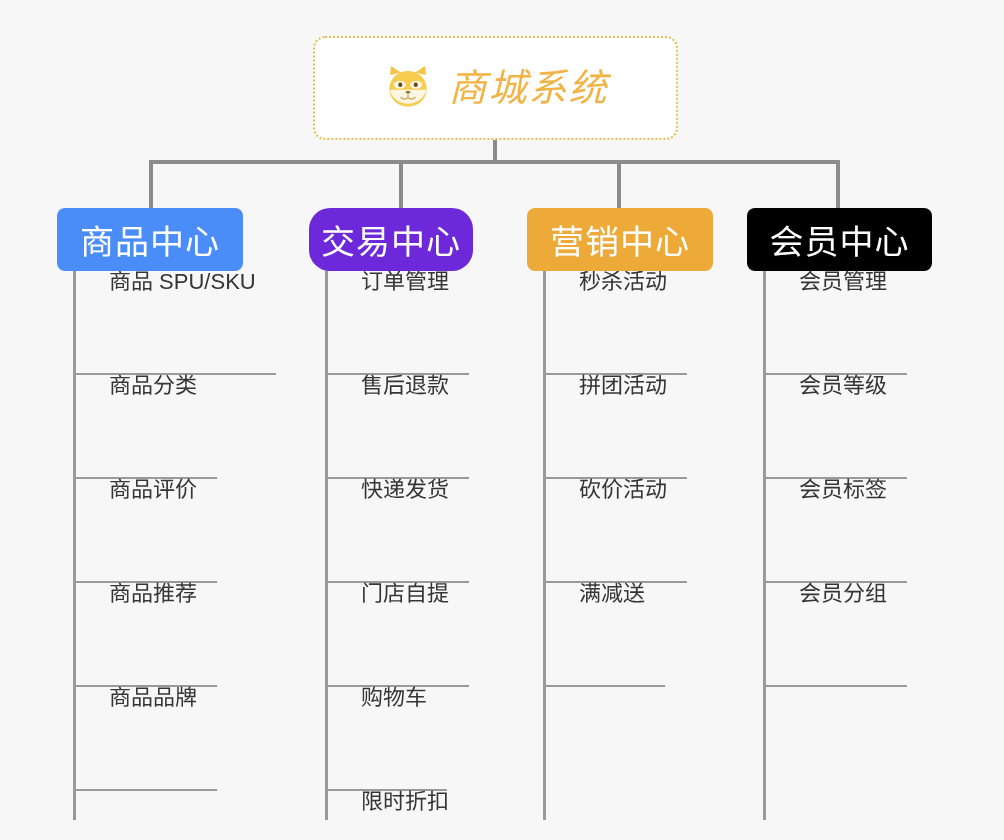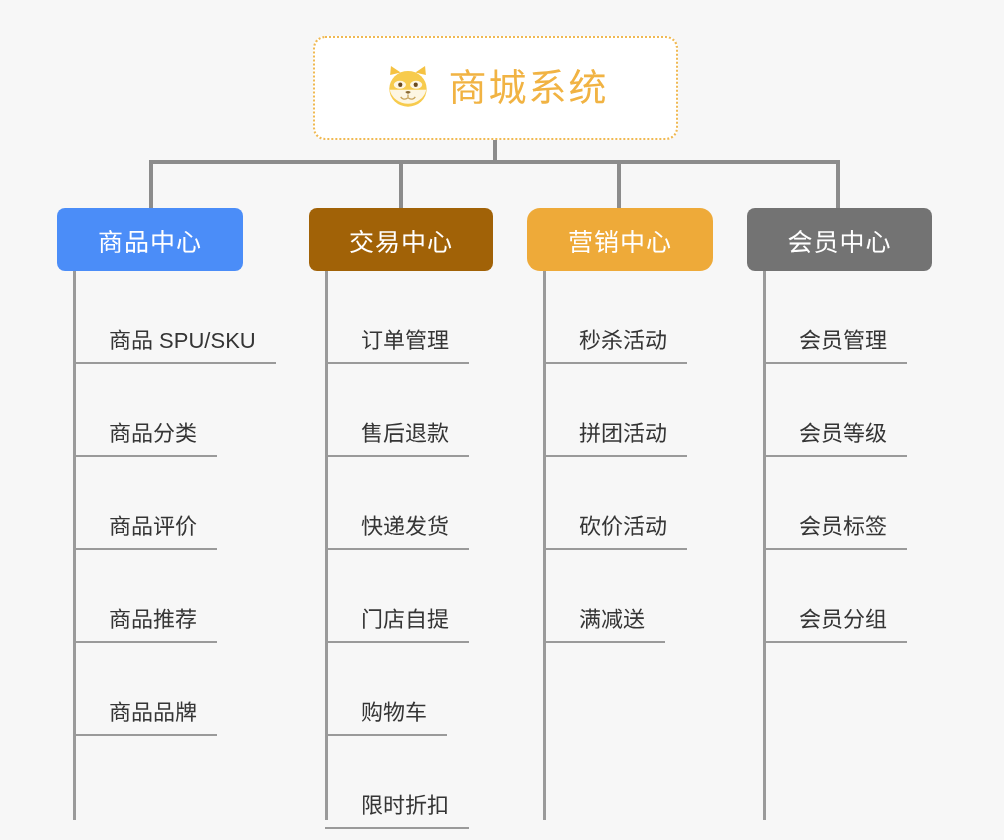--- a/index.html
+++ b/index.html
@@ -33,20 +33,21 @@
     width: 365px;
     height: 104px;
     background: #ffffff;
     border: 2px dotted #f0b952;
     border-radius: 12px;
     display: flex;
     align-items: center;
     justify-content: center;
     gap: 14px;
     z-index: 5;
+    font-style: italic;
   }
   .root-emoji {
     width: 52px;
     height: 52px;
     position: relative;
     flex: 0 0 auto;
   }
   .root-emoji svg { display: block; width: 52px; height: 52px; }
   .root-title {
     font-size: 38px;
@@ -93,21 +94,21 @@
   .branch-head {
     position: absolute;
     top: 0;
     left: 0;
     height: 63px;
     border-radius: 8px;
     display: flex;
     align-items: center;
     justify-content: center;
     color: #ffffff;
-    font-size: 25px;
+    font-size: 34px;
     letter-spacing: 1px;
     white-space: nowrap;
     z-index: 4;
   }
 
   
   .branch-trunk {
     position: absolute;
     width: 3px;
     background: #9a9a9a;
@@ -117,43 +118,42 @@
   }
 
   .branch-items {
     position: absolute;
     left: 16px;
     top: 63px;
     z-index: 2;
   }
   .leaf {
     position: relative;
-    height: 93px;
+    height: 104px;
     display: flex;
-    align-items: flex-end;
   }
   .leaf-label {
     font-size: 22px;
     color: #353535;
     line-height: 1;
     white-space: nowrap;
     padding: 0 20px 10px 36px;
     border-bottom: 2px solid #9a9a9a;
     display: inline-block;
   }
 
   
   #branch-1 { left: 57px; }
   #branch-1 .branch-head { width: 186px; background: #4b8df8; }
   #branch-2 { left: 309px; }
-  #branch-2 .branch-head { width: 184px; background: #a16207; }
+  #branch-2 .branch-head { width: 164px; background: #6d28d9; border-radius: 21px; }
   #branch-3 { left: 527px; }
-  #branch-3 .branch-head { width: 186px; background: #eeaa39; border-radius: 13px; }
+  #branch-3 .branch-head { width: 186px; background: #eeaa39; }
   #branch-4 { left: 747px; }
-  #branch-4 .branch-head { width: 185px; background: #737373; }
+  #branch-4 .branch-head { width: 185px; background: #000000; }
 
   .branch-trunk { height: 549px; }
 </style>
 </head>
 <body>
 
 <div id="mindmap">
 
   <div class="root-node">
     <span class="root-emoji">

